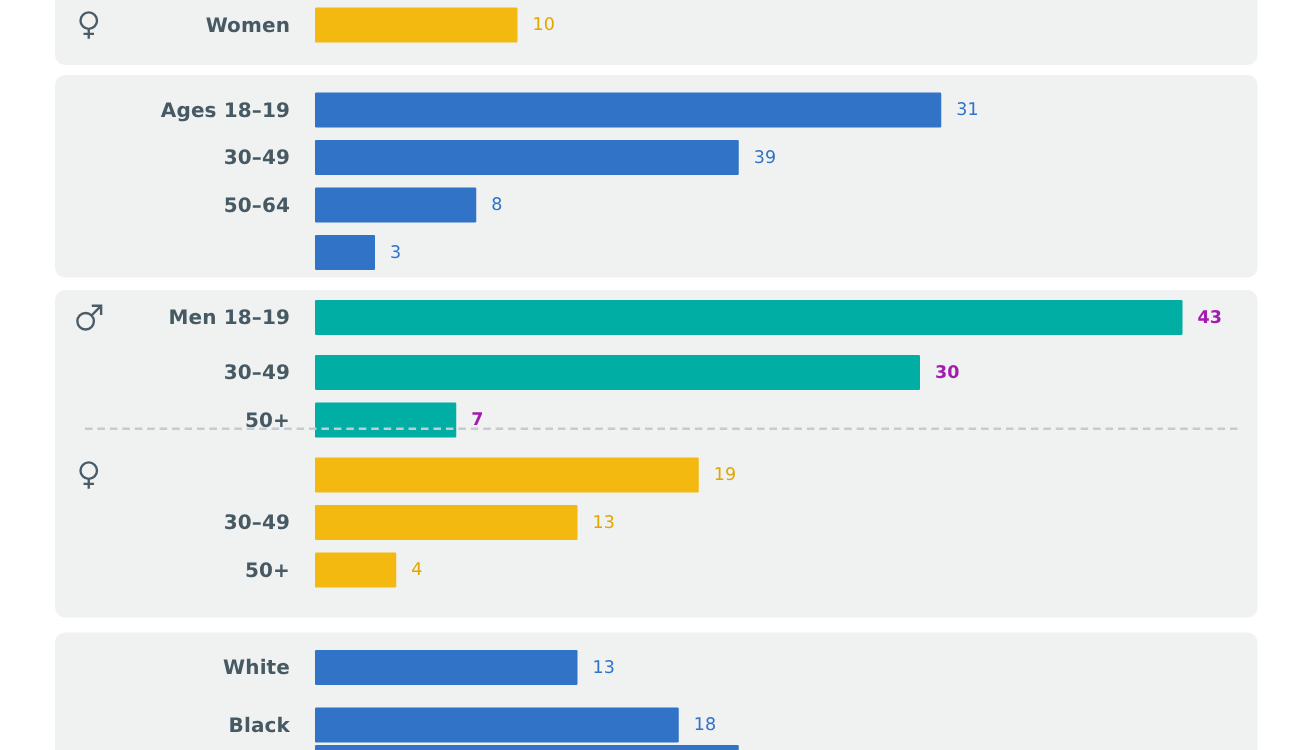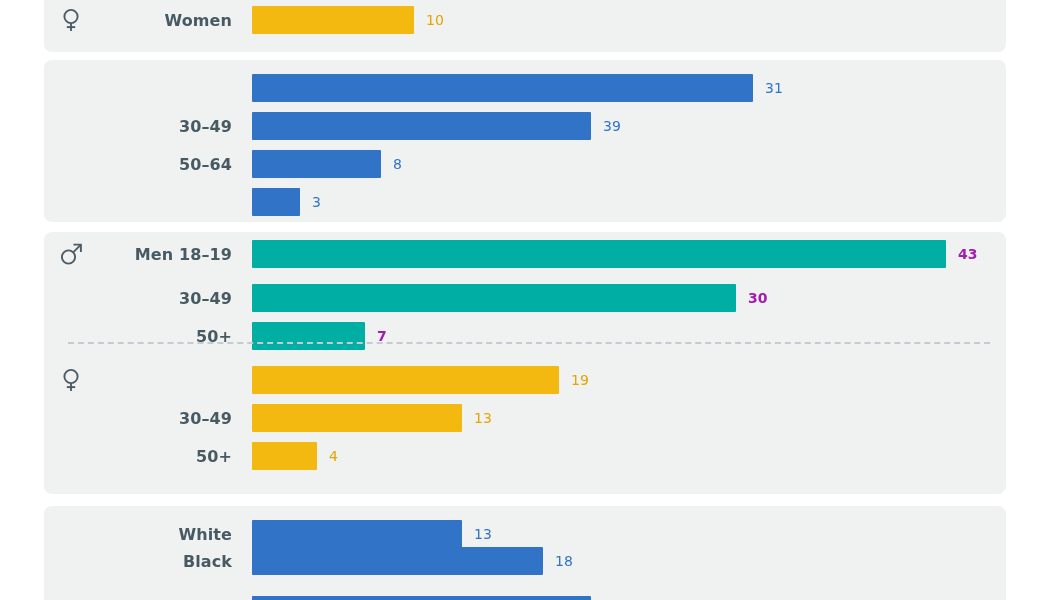--- a/index.html
+++ b/index.html
@@ -108,20 +108,21 @@
             <line x1="8.8" x2="17.2" y1="20.1" y2="20.1" stroke="#4C5C66" stroke-width="1.9"></line>
           </svg>
         </span>
         <div class="row-label">Women</div>
         <div class="row-bar bar-amber" style="width: 162px;"></div>
         <div class="row-value val-amber" style="left: 382px;">10</div>
       </div>
     </div>
     <div class="card" style="top: 60px; height: 162px;">
       <div class="row" style="top: 14px;">
+        <div class="row-label">Ages 18–19</div>
         <div class="row-bar bar-blue" style="width: 501px;"></div>
         <div class="row-value val-blue" style="left: 721px;">31</div>
       </div>
       <div class="row" style="top: 52px;">
         <div class="row-label">30–49</div>
         <div class="row-bar bar-blue" style="width: 339px;"></div>
         <div class="row-value val-blue" style="left: 559px;">39</div>
       </div>
       <div class="row" style="top: 90px;">
         <div class="row-label">50–64</div>
@@ -178,21 +179,21 @@
         <div class="row-bar bar-amber" style="width: 65px;"></div>
         <div class="row-value val-amber" style="left: 285px;">4</div>
       </div>
     </div>
     <div class="card" style="top: 506px; height: 130px;">
       <div class="row" style="top: 14px;">
         <div class="row-label">White</div>
         <div class="row-bar bar-blue" style="width: 210px;"></div>
         <div class="row-value val-blue" style="left: 430px;">13</div>
       </div>
-      <div class="row" style="top: 41px;">
+      <div class="row" style="top: 60px;">
         <div class="row-label">Black</div>
         <div class="row-bar bar-blue" style="width: 291px;"></div>
         <div class="row-value val-blue" style="left: 511px;">18</div>
       </div>
       <div class="row" style="top: 90px;">
         <div class="row-label"></div>
         <div class="row-bar bar-blue" style="width: 339px;"></div>
       </div>
     </div>
   </div>

